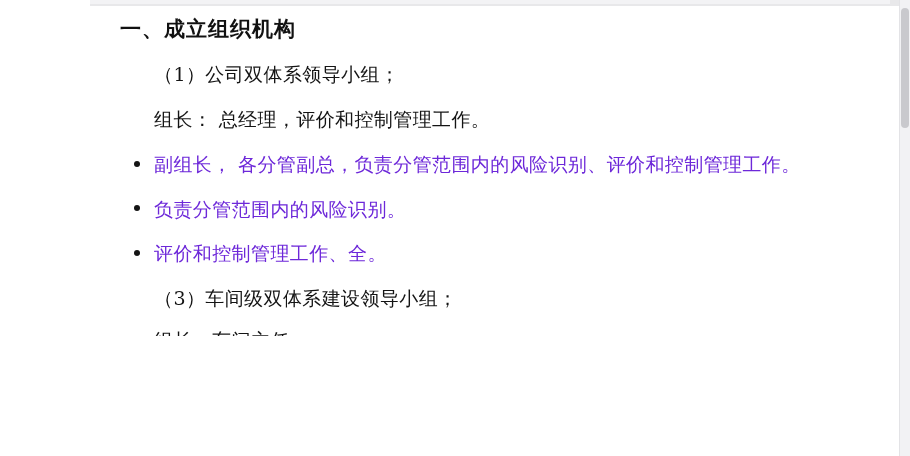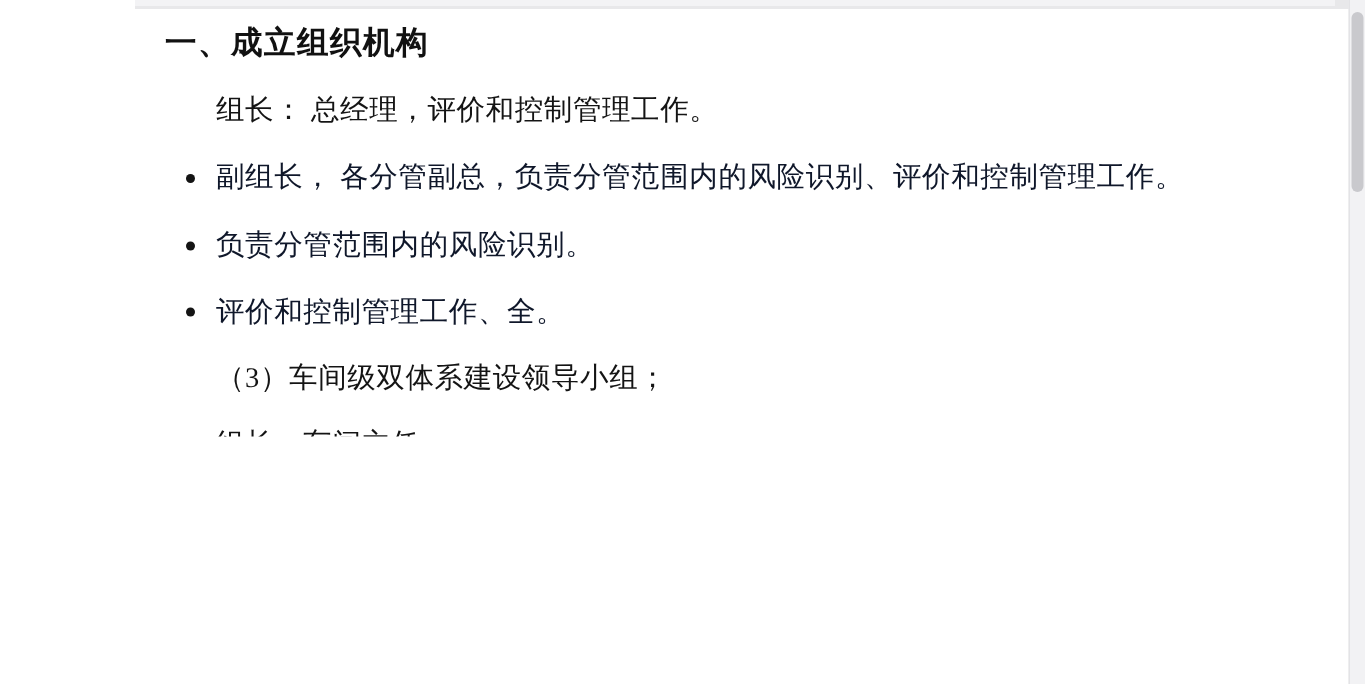--- a/index.html
+++ b/index.html
@@ -51,25 +51,24 @@
     top: 8px;
     right: 1px;
     width: 8px;
     height: 120px;
     background: #c9c9cd;
     border-radius: 4px;
   }
   .content {
     position: absolute;
     top: 14px;
-    left: 2px;
+    left: 12px;
     right: 12px;
     padding-left: 108px;
     padding-right: 60px;
-    font-family: Liberation Serif, serif;
   }
   .heading {
     font-size: 21px;
     font-weight: bold;
     color: #111111;
     letter-spacing: 1px;
     margin: 0 0 16px 0;
     line-height: 1.4;
   }
   .para {
@@ -79,21 +78,21 @@
     margin: 0 0 14px 0;
     letter-spacing: 0.4px;
   }
   .para.indent {
     padding-left: 34px;
   }
   .bullet {
     position: relative;
     padding-left: 34px;
     font-size: 19px;
-    color: #0f172a;
+    color: #6d28d9;
     line-height: 1.62;
     margin: 0 0 14px 0;
     letter-spacing: 0.4px;
   }
   .bullet .dot {
     position: absolute;
     left: 14px;
     top: 0.62em;
     width: 6px;
     height: 6px;
@@ -117,20 +116,21 @@
 
 <div class="page">
 
   <div class="top-strip"></div>
   <div class="top-strip-inner"></div>
 
   <div class="content">
 
     <h1 class="heading">一、成立组织机构</h1>
 
+    <p class="para indent">（1）公司双体系领导小组；</p>
 
     <p class="para indent">组长：  总经理，评价和控制管理工作。</p>
 
     <div class="bullet">
       <span class="dot"></span>
       <span class="body">副组长，  各分管副总，负责分管范围内的风险识别、评价和控制管理工作。</span>
     </div>
 
 
     <div class="bullet">

